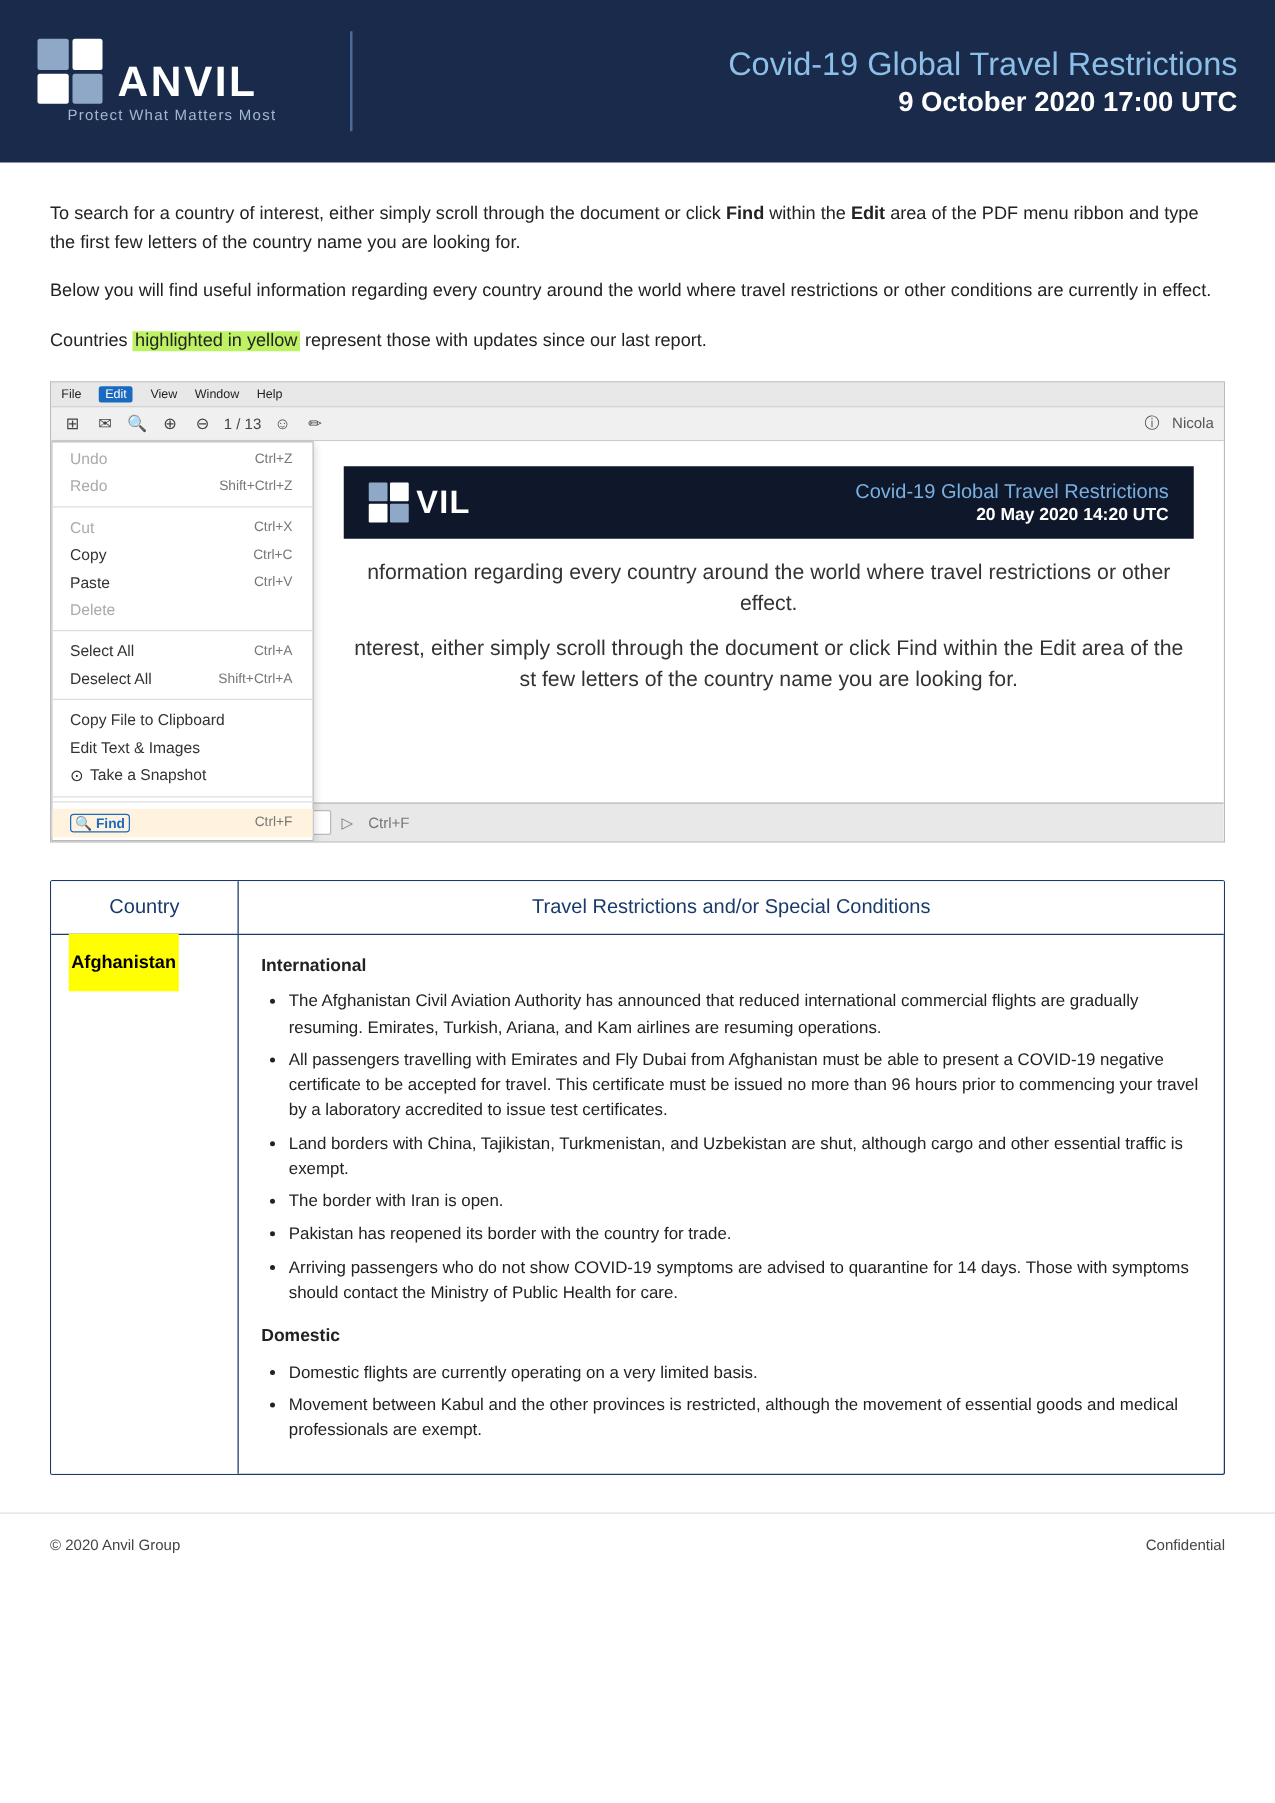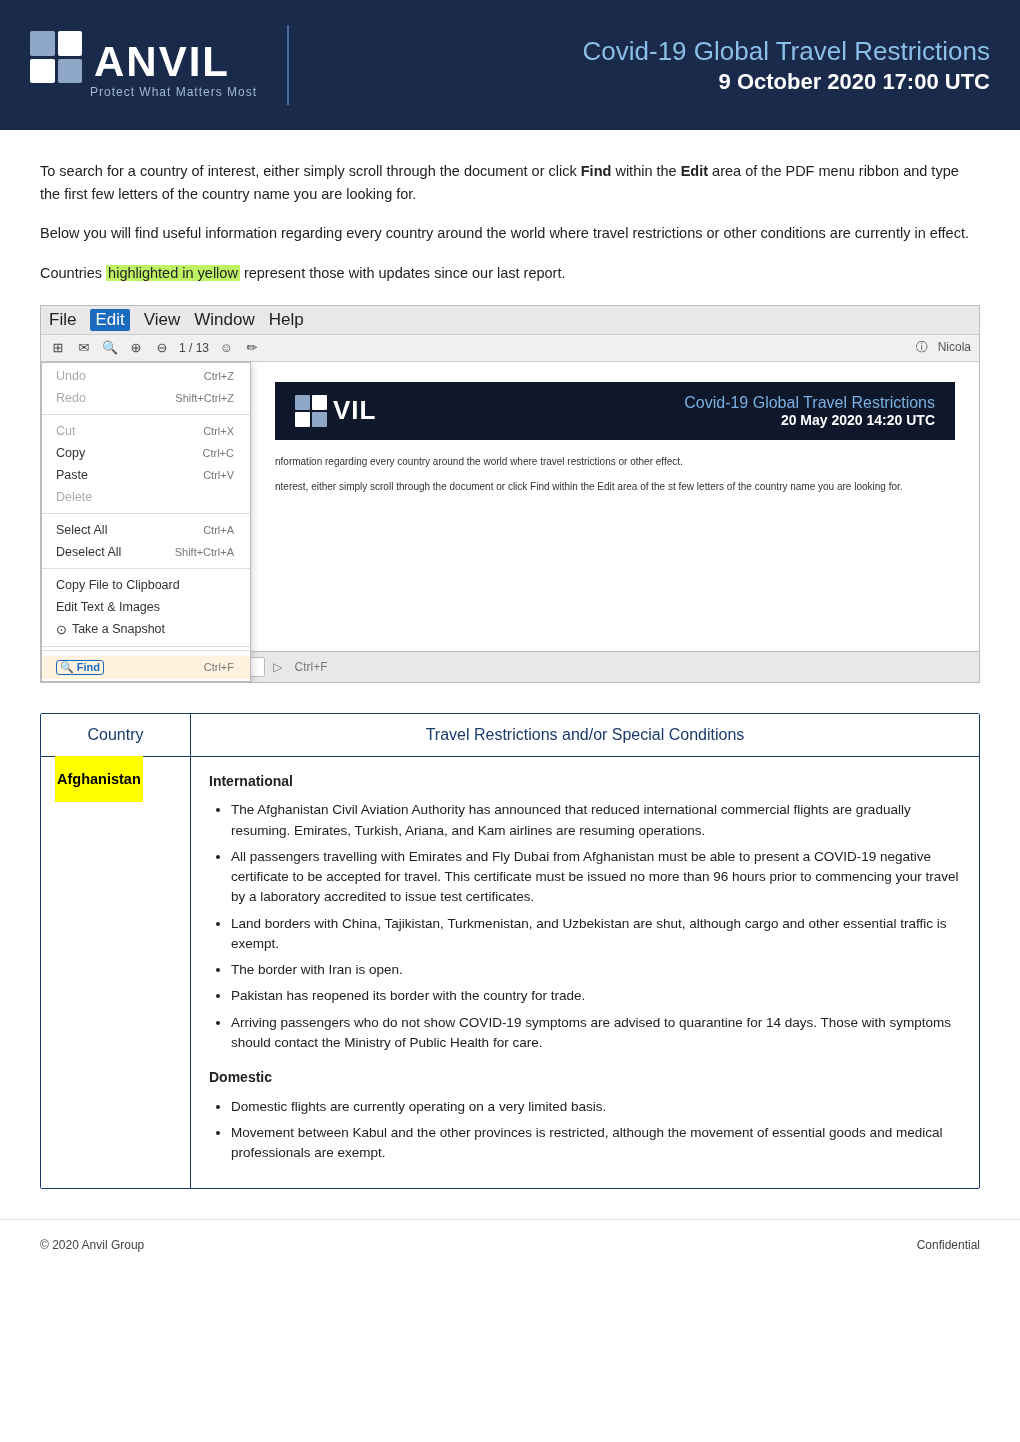--- a/index.html
+++ b/index.html
@@ -40,32 +40,32 @@
       gap: 3px;
       width: 52px;
       height: 52px;
     }
     .logo-block {
       background: #fff;
       border-radius: 2px;
     }
     .logo-block.dark { background: #8fa8c8; }
     .logo-text-anvil {
-      font-size: 42px;
+      font-size: 34px;
       font-weight: 900;
       letter-spacing: 2px;
       color: #fff;
       line-height: 1;
       margin-left: 8px;
     }
     .logo-subtitle {
       font-size: 12px;
       color: #a0b8d0;
       letter-spacing: 1px;
-      margin-left: 60px;
+      margin-left: 24px;
       margin-top: -2px;
     }
     .header-divider {
       width: 2px;
       height: 80px;
       background: #4a6a9a;
       margin: 0 30px;
     }
     .header-title-area {
       flex: 1;
@@ -110,21 +110,21 @@
     .pdf-menu-bar {
       background: #e8e8e8;
       border-bottom: 1px solid #ccc;
       padding: 3px 8px;
       font-size: 12px;
       display: flex;
       gap: 14px;
       align-items: center;
     }
     .pdf-menu-item {
-      font-size: 17px;
+      font-size: 10px;
       color: #222;
       cursor: pointer;
     }
     .pdf-menu-item.active {
       background: #1a6abf;
       color: #fff;
       padding: 1px 5px;
       border-radius: 2px;
     }
     .pdf-toolbar {
@@ -211,24 +211,25 @@
       color: #fff;
       letter-spacing: 1px;
     }
     .pdf-inner-title-area {
       flex: 1;
       text-align: right;
     }
     .pdf-inner-title { font-size: 16px; color: #7ab0e0; }
     .pdf-inner-date { font-size: 14px; color: #fff; font-weight: bold; }
     .pdf-body-text {
-      font-size: 10px;
+      font-size: 17px;
       line-height: 1.5;
       color: #333;
       margin-bottom: 10px;
+      text-align: center;
     }
     .pdf-find-bar {
       position: absolute;
       bottom: 0;
       left: 0;
       background: #e8e8e8;
       border-top: 1px solid #bbb;
       padding: 5px 10px;
       display: flex;
       align-items: center;

